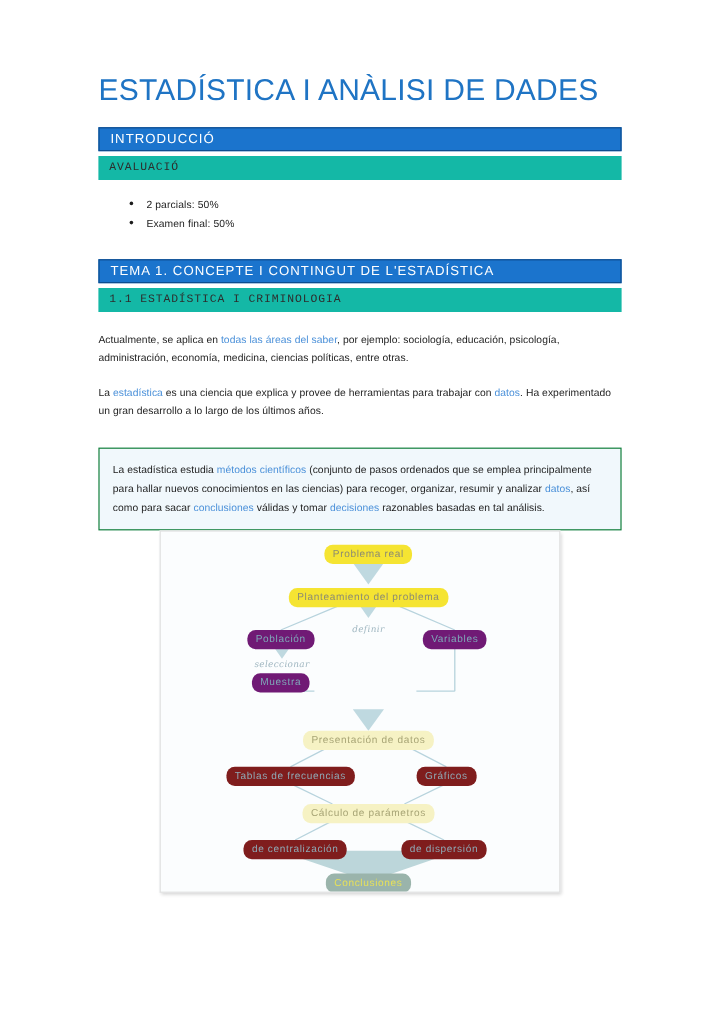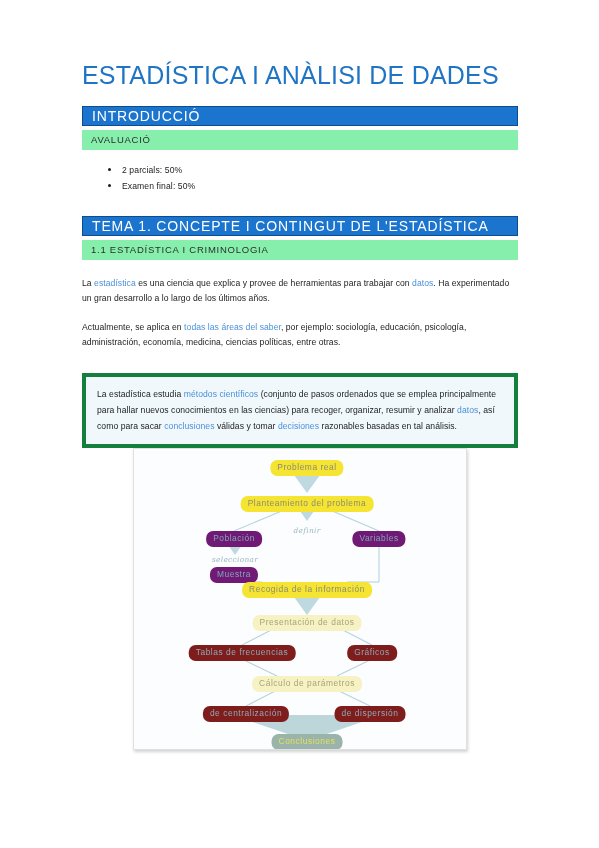--- a/index.html
+++ b/index.html
@@ -40,41 +40,42 @@
     line-height: 1.1;
     margin: 0 0 16px 0;
     white-space: nowrap;
   }
 
   
   .bar-primary {
     background: #1b74cd;
     border: 1px solid #0d4d8f;
     color: #ffffff;
-    font-size: 14px;
+    font-size: 11px;
     letter-spacing: 0.85px;
     padding: 5px 8px 5px 9px;
     box-sizing: border-box;
     height: 20px;
     line-height: 10px;
     display: flex;
     align-items: center;
   }
   .bar-secondary {
-    background: #86efac;
+    background: #14b8a6;
     color: #2d2d2d;
     font-size: 9.5px;
     letter-spacing: 0.75px;
     padding: 5px 8px 5px 9px;
     box-sizing: border-box;
     height: 20px;
     line-height: 10px;
     display: flex;
     align-items: center;
     margin-top: 4px;
+    font-family: Liberation Mono, monospace;
   }
   .gap-md { height: 16px; }
   .gap-lg { height: 22px; }
 
   
   ul.bullets {
     margin: 12px 0 0 0;
     padding: 0 0 0 40px;
     list-style: none;
   }
@@ -104,21 +105,21 @@
     margin: 0;
     letter-spacing: 0.05px;
     text-align: left;
   }
   p.body + p.body { margin-top: 13px; }
 
   .lk { color: #4a90d9; }
 
   
   .callout {
-    border: 4px solid #15803d;
+    border: 1px solid #15803d;
     background: #f1f8fc;
     padding: 9px 11px 10px 11px;
     box-sizing: border-box;
   }
   .callout p {
     font-size: 8.6px;
     line-height: 16px;
     color: #1c1c1c;
     margin: 0;
     letter-spacing: 0.05px;
@@ -216,23 +217,23 @@
     </ul>
 
     <div class="gap-lg"></div>
 
     <div class="bar-primary">TEMA 1. CONCEPTE I CONTINGUT DE L'ESTADÍSTICA</div>
 
     <div class="bar-secondary">1.1 ESTADÍSTICA I CRIMINOLOGIA</div>
 
     <div class="gap-md"></div>
 
+    <p class="body"><span>Actualmente, se aplica en </span><span class="lk">todas las áreas del saber</span><span>, por ejemplo: sociología, educación, psicología, administración, economía, medicina, ciencias políticas, entre otras.</span></p>
+
     <p class="body"><span>La </span><span class="lk">estadística</span><span> es una ciencia que explica y provee de herramientas para trabajar con </span><span class="lk">datos</span><span>. Ha experimentado un gran desarrollo a lo largo de los últimos años.</span></p>
-
-    <p class="body"><span>Actualmente, se aplica en </span><span class="lk">todas las áreas del saber</span><span>, por ejemplo: sociología, educación, psicología, administración, economía, medicina, ciencias políticas, entre otras.</span></p>
 
     <div class="gap-lg"></div>
 
     <div class="callout">
       <p><span>La estadística estudia </span><span class="lk">métodos científicos</span><span> (conjunto de pasos ordenados que se emplea principalmente para hallar nuevos conocimientos en las ciencias) para recoger, organizar, resumir y analizar </span><span class="lk">datos</span><span>, así como para sacar </span><span class="lk">conclusiones</span><span> válidas y tomar </span><span class="lk">decisiones</span><span> razonables basadas en tal análisis.</span></p>
     </div>
 
     <div class="figure-wrap">
       <div class="figure">
         <div class="fig-inner">
@@ -279,21 +280,20 @@
 
           <div class="label-it" style="left:173px; top:77px;">definir</div>
 
           <div class="node n-blue" style="left:100px; top:82px;">Población</div>
           <div class="node n-blue" style="left:245px; top:82px;">Variables</div>
 
           <div class="label-it" style="left:101px; top:106px;">seleccionar</div>
 
           <div class="node n-blue" style="left:100px; top:118px;text-align:center;">Muestra</div>
 
-          <div class="node n-yellow" style="left:173px; top:133px;">Recogida de la información</div>
 
           <div class="node n-paleyellow" style="left:173px; top:166px;">Presentación de datos</div>
 
           <div class="node n-plain" style="left:108px; top:196px;">Tablas de frecuencias</div>
           <div class="node n-plain" style="left:238px; top:196px;">Gráficos</div>
 
           <div class="node n-paleyellow" style="left:173px; top:227px;">Cálculo de parámetros</div>
 
           <div class="node n-plain" style="left:112px; top:257px;">de centralización</div>
           <div class="node n-plain" style="left:236px; top:257px;">de dispersión</div>

